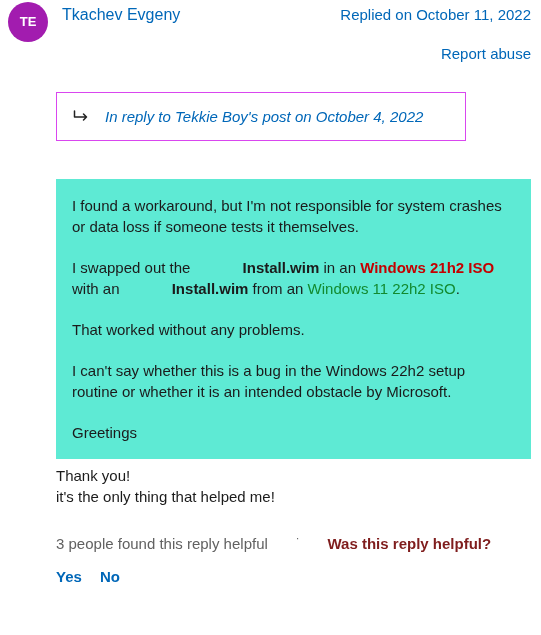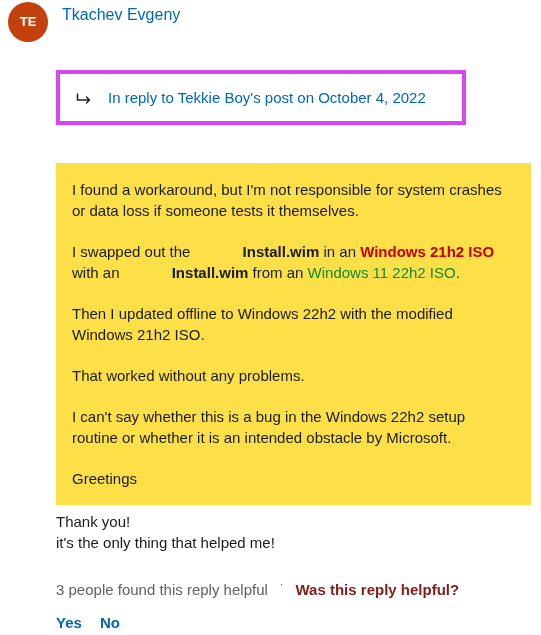--- a/index.html
+++ b/index.html
@@ -16,21 +16,21 @@
     }
     .header {
       display: flex;
       align-items: flex-start;
       padding-top: 2px;
     }
     .avatar {
       width: 40px;
       height: 40px;
       border-radius: 50%;
-      background: #c2410c;
+      background: #a21caf;
       color: #fff;
       font-size: 13px;
       font-weight: 600;
       display: flex;
       align-items: center;
       justify-content: center;
       flex: 0 0 40px;
       margin-left: -2px;
     }
     .header-main {
@@ -56,38 +56,39 @@
       display: inline-block;
       color: #0067b8;
       font-size: 15px;
       margin-top: 18px;
     }
     .body-area {
       margin-left: 46px;
       margin-top: 28px;
     }
     .reply-ref {
-      border: 4px solid #d946ef;
+      border: 1px solid #d946ef;
       padding: 13px 16px;
       display: flex;
-      align-items: flex-end;
+      align-items: center;
       gap: 14px;
       max-width: 410px;
+      font-style: italic;
     }
     .reply-arrow {
       width: 18px;
       height: 16px;
       flex: 0 0 18px;
     }
     .reply-link {
       color: #0067b8;
       font-size: 15px;
     }
     .quote-block {
-      background: #fde047;
+      background: #5eead4;
       padding: 16px 16px 16px 16px;
       margin-top: 38px;
       font-size: 15px;
       color: #1b1b1b;
     }
     .quote-block p { margin-bottom: 20px; }
     .quote-block p:last-child { margin-bottom: 0; }
     .bold { font-weight: 700; padding-left: 48px; }
     .red-bold { font-weight: 700; color: #c40000; }
     .green-link { color: #128a2f; }
@@ -95,21 +96,21 @@
       margin-top: 6px;
       font-size: 15px;
       color: #1b1b1b;
     }
     .footer {
       margin-top: 26px;
     }
     .footer-row {
       display: flex;
       align-items: flex-start;
-      gap: 10px;
+      gap: 26px;
       color: #616161;
       font-size: 15px;
     }
     .helpful-label {
       font-weight: 700;
       color: #7f1d1d;
     }
     .dot {
       color: #616161;
       font-size: 11px;
@@ -134,38 +135,41 @@
 <div class="post">
 
   <div class="header">
     <div class="avatar">
       <span>TE</span>
     </div>
     <div class="header-main">
       <div>
         <span class="author">Tkachev Evgeny</span>
       </div>
+      <div class="meta">
+        <div class="replied-on">Replied on October 11, 2022</div>
+        <div><span class="report-abuse">Report abuse</span></div>
+      </div>
     </div>
   </div>
 
   <div class="body-area">
 
     <div class="reply-ref">
       <svg class="reply-arrow" viewBox="0 0 24 20">
         <path d="M2 2 L2 10 L18 10 M14 6 L18 10 L14 14" fill="none" stroke="#222" stroke-width="2" stroke-linecap="round" stroke-linejoin="round"></path>
       </svg>
       <span class="reply-link">In reply to Tekkie Boy's post on October 4, 2022</span>
     </div>
 
     <div class="quote-block">
       <p>I found a workaround, but I'm not responsible for system crashes or data loss if someone tests it themselves.</p>
       <p>
         <span>I swapped out the </span><span class="bold">Install.wim</span><span> in an </span><span class="red-bold">Windows 21h2 ISO</span><span> with an </span><span class="bold">Install.wim</span><span> from an </span><span class="green-link">Windows 11 22h2 ISO</span><span>.</span>
       </p>
-      <p>Then I updated offline to Windows 22h2 with the modified Windows 21h2 ISO.</p>
       <p>That worked without any problems.</p>
       <p>I can't say whether this is a bug in the Windows 22h2 setup routine or whether it is an intended obstacle by Microsoft.</p>
       <p>Greetings</p>
     </div>
 
     <div class="own-text">
       <div>Thank you!</div>
       <div>it's the only thing that helped me!</div>
     </div>
 

